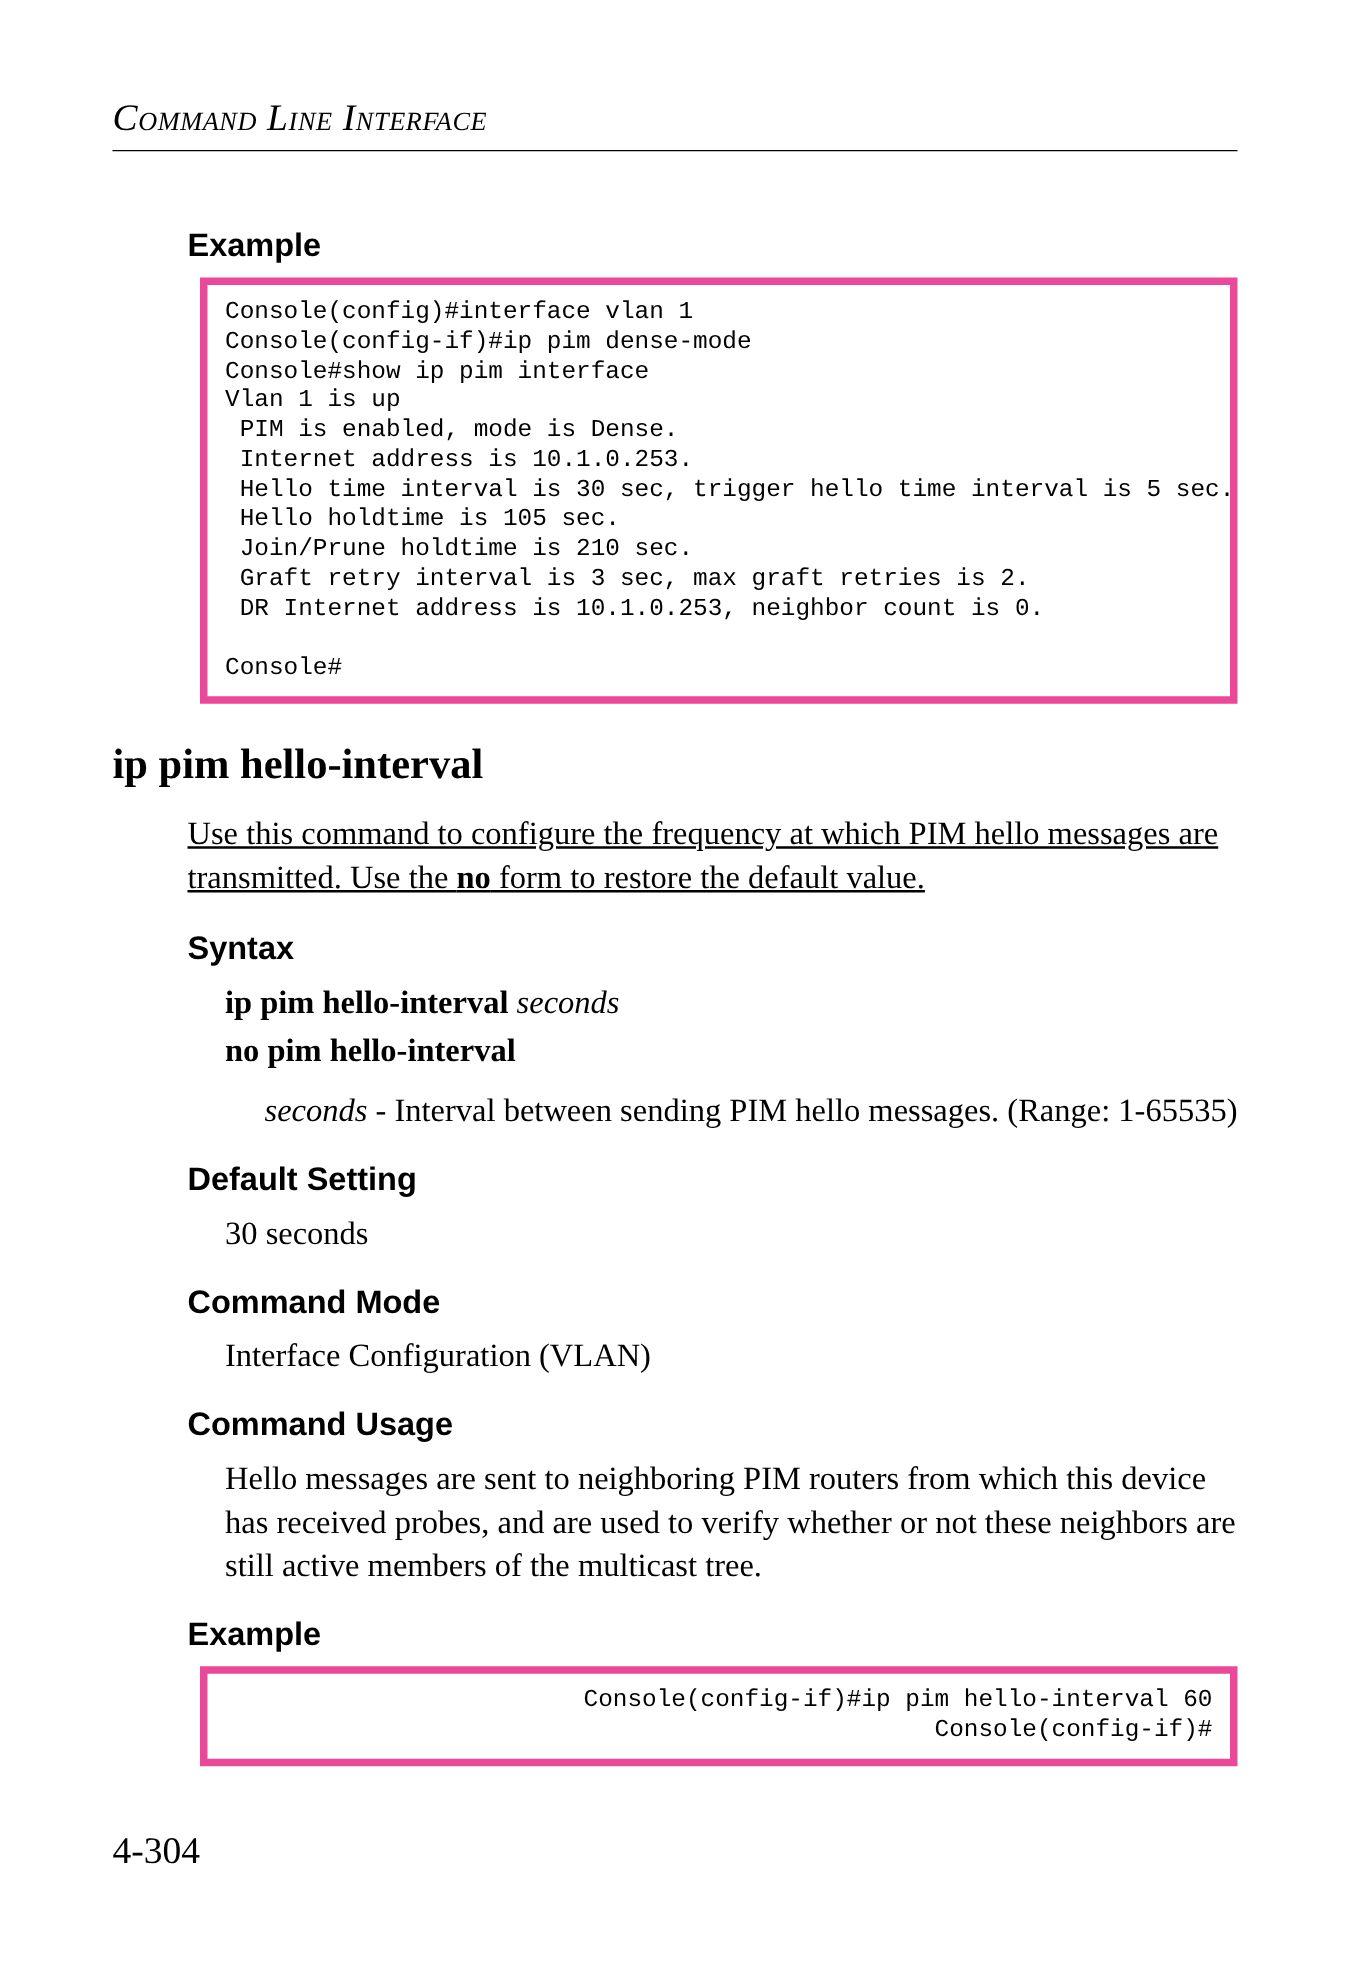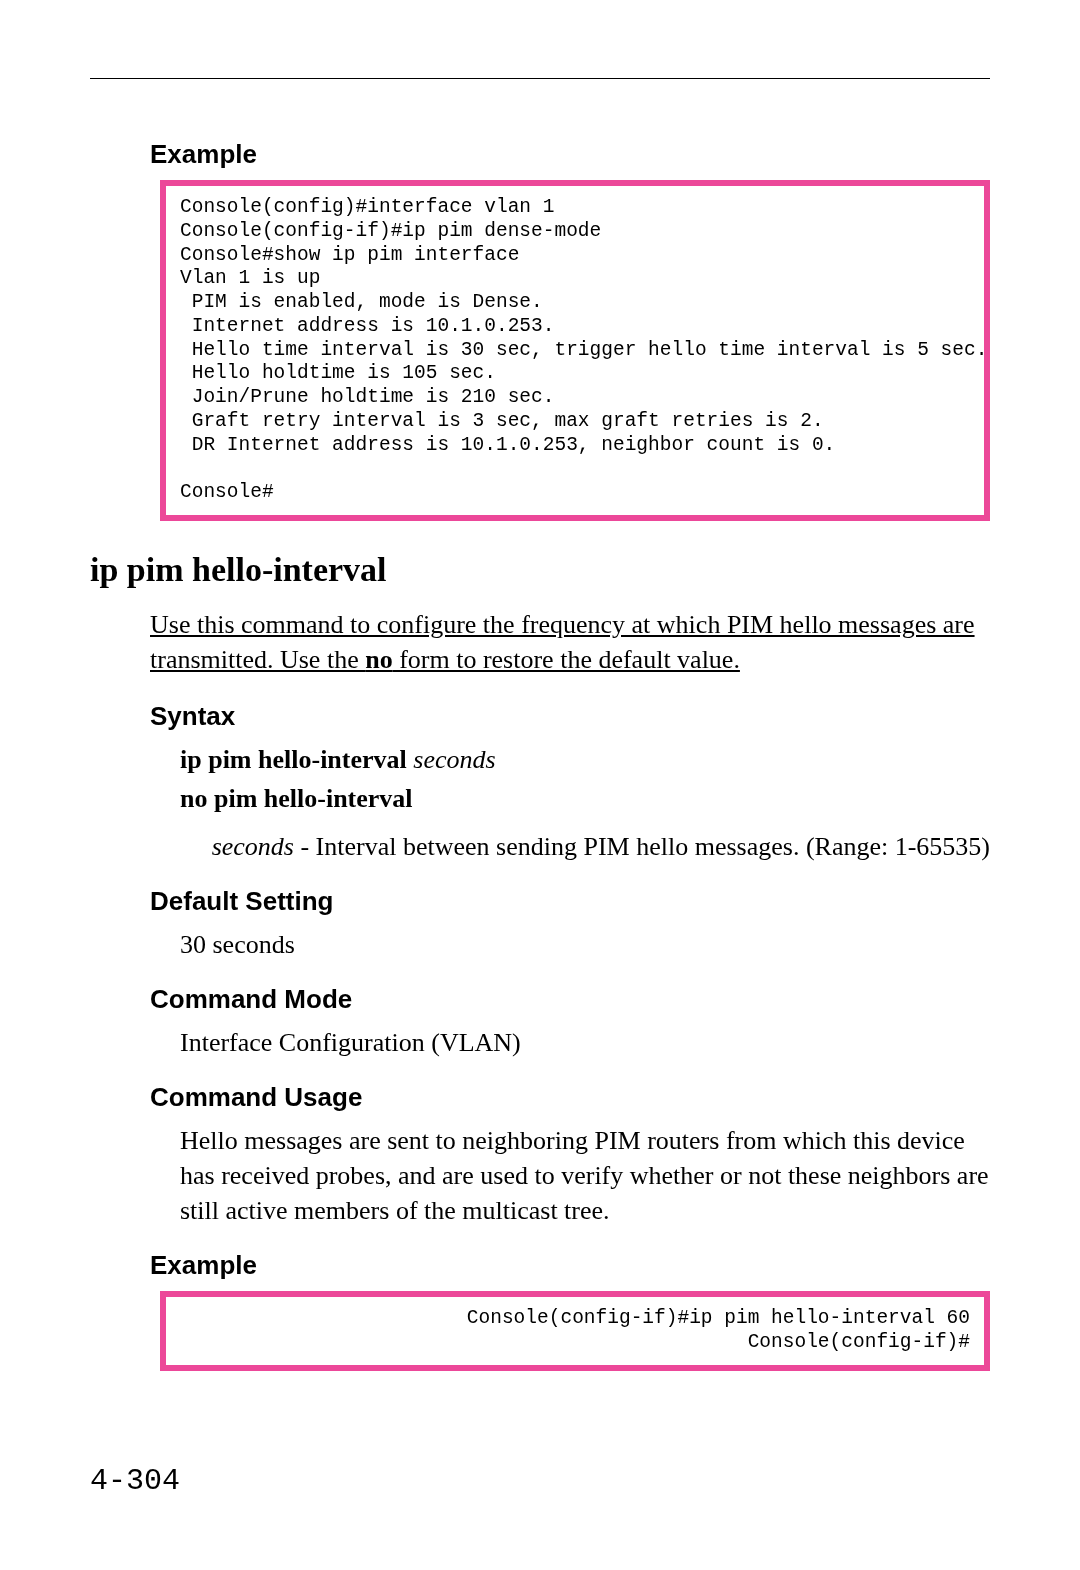--- a/index.html
+++ b/index.html
@@ -89,31 +89,31 @@
     margin-left: 90px;
     margin-bottom: 22px;
     font-size: 26px;
     line-height: 1.35;
   }
   .page-number {
     position: absolute;
     left: 90px;
     bottom: 72px;
     font-size: 30px;
-    font-family: Liberation Mono, monospace;
   }
   .no-bold {
     font-weight: bold;
   }
 </style>
 </head>
 <body>
 
 <div class="page">
 
+  <div class="running-header">Command Line Interface</div>
   <hr class="header-rule">
 
   <div class="section-label">Example</div>
   <div class="code-block">Console(config)#interface vlan 1
 Console(config-if)#ip pim dense-mode
 Console#show ip pim interface
 Vlan 1 is up
  PIM is enabled, mode is Dense.
  Internet address is 10.1.0.253.
  Hello time interval is 30 sec, trigger hello time interval is 5 sec.

